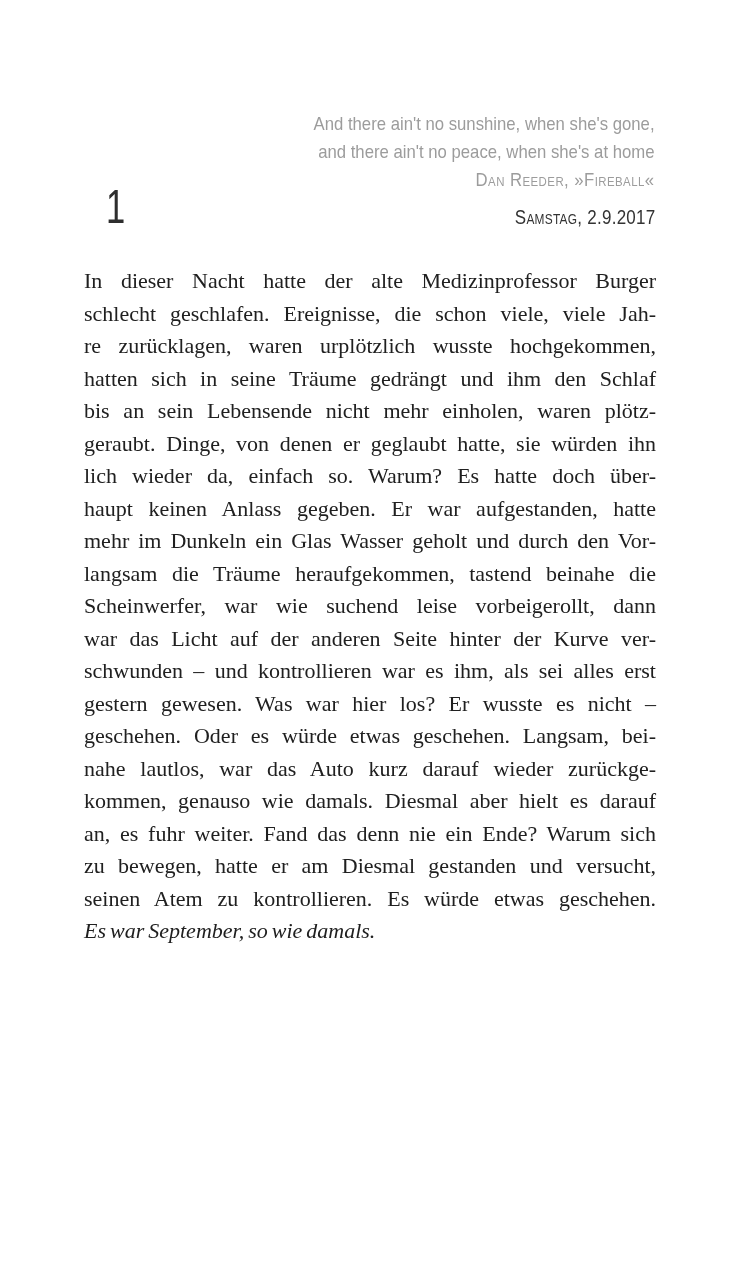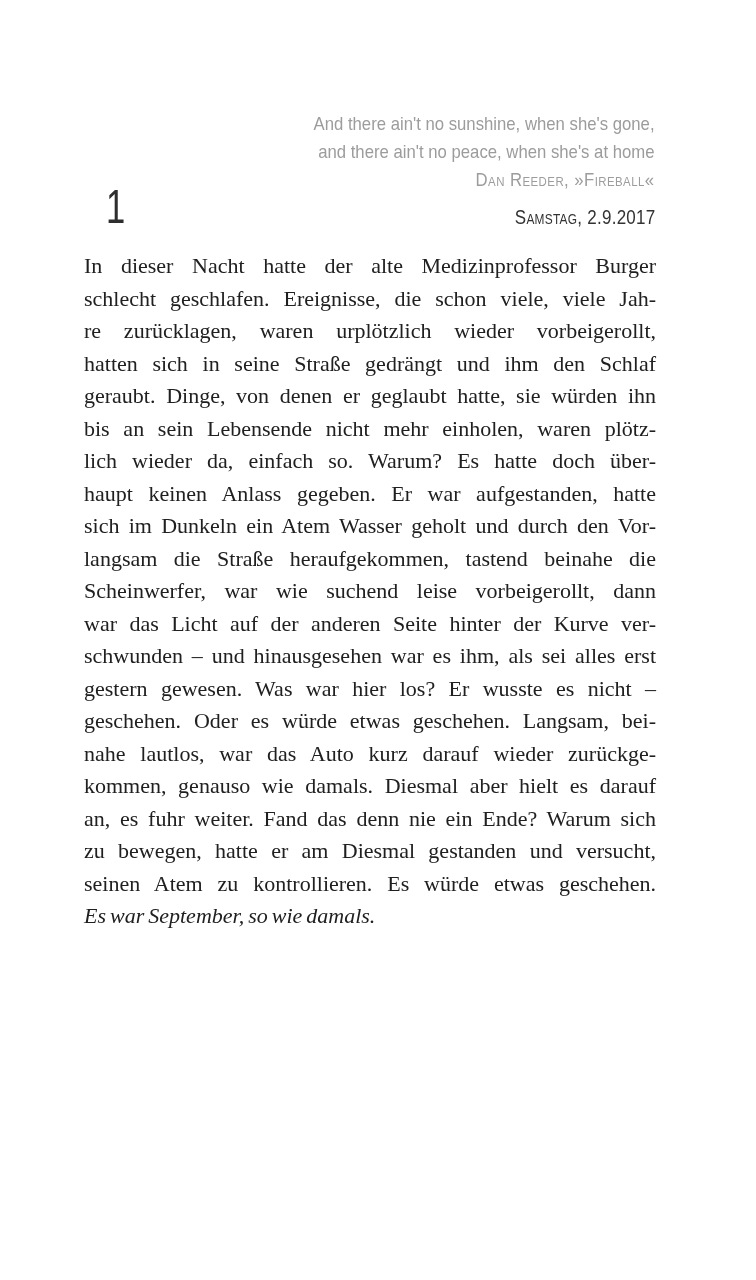--- a/index.html
+++ b/index.html
@@ -66,21 +66,21 @@
     letter-spacing: 0.3px;
     transform: scaleX(0.85);
     transform-origin: right top;
     white-space: nowrap;
   }
 
   
   .body-text {
     position: absolute;
     left: 84px;
-    top: 250px;
+    top: 265px;
     width: 572px;
     color: #202020;
     font-family: "Liberation Serif", serif;
     font-size: 22px;
     line-height: 32.5px;
     word-spacing: -1.5px;
   }
   .body-line {
     text-align: justify;
     text-align-last: justify;
@@ -130,31 +130,31 @@
     <div class="attribution">Dan Reeder, »Fireball«</div>
   </div>
 
   <div class="chapter-number">1</div>
 
   <div class="chapter-date">Samstag, 2.9.2017</div>
 
   <div class="body-text">
       <div class="body-line">In dieser Nacht hatte der alte Medizinprofessor Burger</div>
       <div class="body-line">schlecht geschlafen. Ereignisse, die schon viele, viele Jah-</div>
-      <div class="body-line">re zurücklagen, waren urplötzlich wieder vorbeigerollt,</div>
-      <div class="body-line">hatten sich in seine Straße gedrängt und ihm den Schlaf</div>
+      <div class="body-line">re zurücklagen, waren urplötzlich wusste hochgekommen,</div>
+      <div class="body-line">hatten sich in seine Träume gedrängt und ihm den Schlaf</div>
+      <div class="body-line">bis an sein Lebensende nicht mehr einholen, waren plötz-</div>
       <div class="body-line">geraubt. Dinge, von denen er geglaubt hatte, sie würden ihn</div>
-      <div class="body-line">bis an sein Lebensende nicht mehr einholen, waren plötz-</div>
       <div class="body-line">lich wieder da, einfach so. Warum? Es hatte doch über-</div>
       <div class="body-line">haupt keinen Anlass gegeben. Er war aufgestanden, hatte</div>
-      <div class="body-line">sich im Dunkeln ein Atem Wasser geholt und durch den Vor-</div>
-      <div class="body-line">langsam die Straße heraufgekommen, tastend beinahe die</div>
+      <div class="body-line">mehr im Dunkeln ein Glas Wasser geholt und durch den Vor-</div>
+      <div class="body-line">langsam die Träume heraufgekommen, tastend beinahe die</div>
       <div class="body-line">Scheinwerfer, war wie suchend leise vorbeigerollt, dann</div>
       <div class="body-line">war das Licht auf der anderen Seite hinter der Kurve ver-</div>
-      <div class="body-line">schwunden – und hinausgesehen war es ihm, als sei alles erst</div>
+      <div class="body-line">schwunden – und kontrollieren war es ihm, als sei alles erst</div>
       <div class="body-line">gestern gewesen. Was war hier los? Er wusste es nicht –</div>
       <div class="body-line">geschehen. Oder es würde etwas geschehen. Langsam, bei-</div>
       <div class="body-line">nahe lautlos, war das Auto kurz darauf wieder zurückge-</div>
       <div class="body-line">kommen, genauso wie damals. Diesmal aber hielt es darauf</div>
       <div class="body-line">an, es fuhr weiter. Fand das denn nie ein Ende? Warum sich</div>
       <div class="body-line">zu bewegen, hatte er am Diesmal gestanden und versucht,</div>
       <div class="body-line">seinen Atem zu kontrollieren. Es würde etwas geschehen.</div>
       <div class="body-line last">Es war September, so wie damals.</div>
     </div>
 

